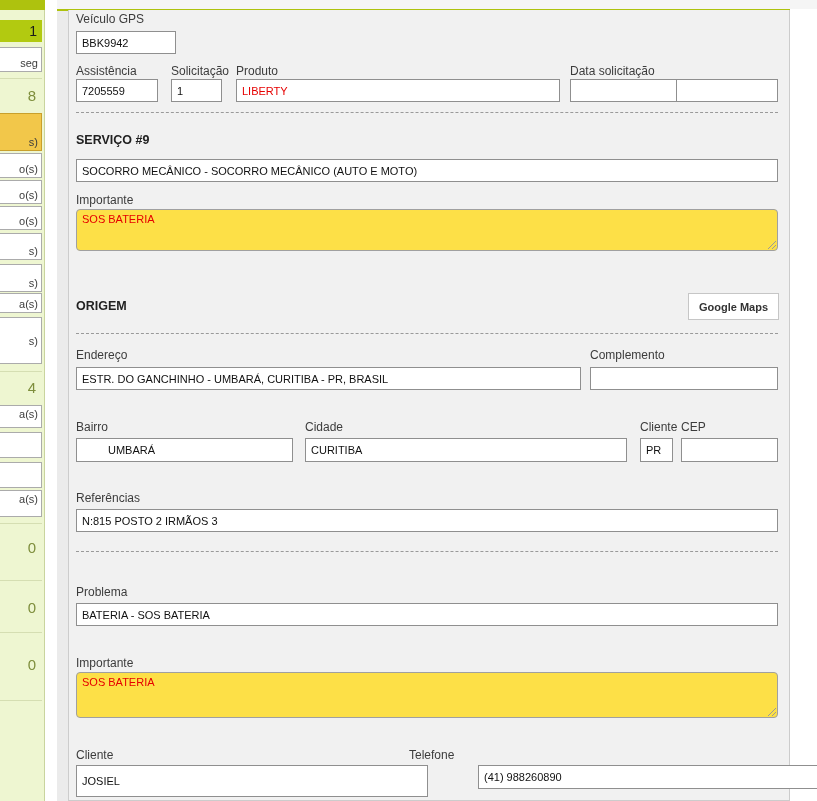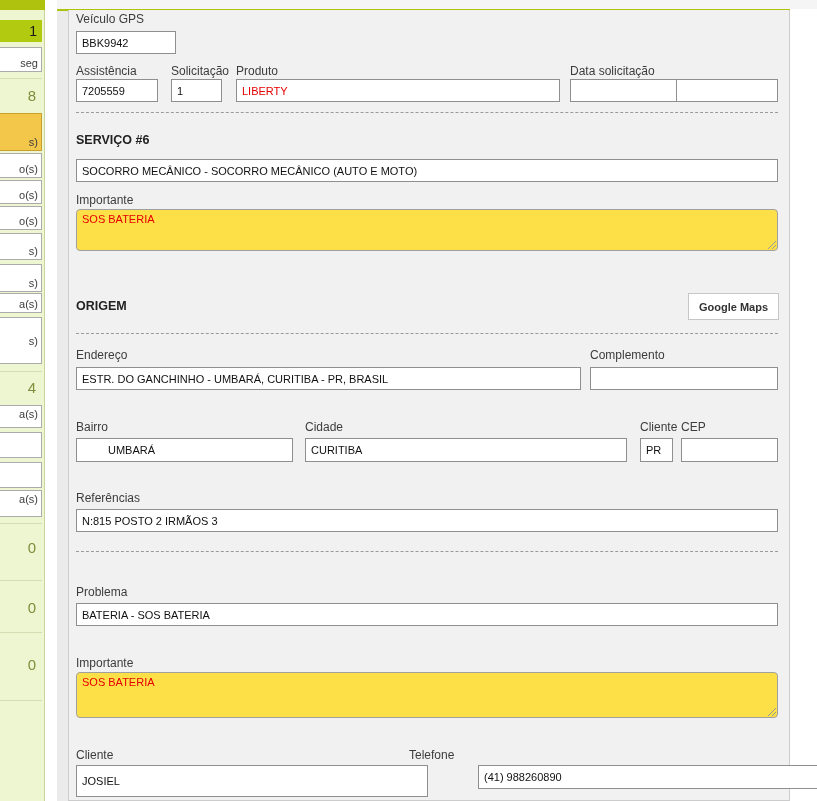--- a/index.html
+++ b/index.html
@@ -103,21 +103,21 @@
 <div class="lbl" style="left:171px;top:64px;">Solicitação</div>
 <input class="inp" style="left: 171px; top: 79px; width: 51px;" value="1">
 <div class="lbl" style="left:236px;top:64px;">Produto</div>
 <input class="inp red" style="left: 236px; top: 79px; width: 324px;" value="LIBERTY">
 <div class="lbl" style="left:570px;top:64px;">Data solicitação</div>
 <input class="inp" style="left: 570px; top: 79px; width: 107px;" value="">
 <input class="inp" style="left: 676px; top: 79px; width: 102px;" value="">
 
 <div class="dashed" style="top:112px;"></div>
 
-<div class="heading" style="left:76px;top:133px;">SERVIÇO #6</div>
+<div class="heading" style="left:76px;top:133px;">SERVIÇO #9</div>
 <input class="inp" style="left: 76px; top: 159px; width: 702px;" value="SOCORRO MECÂNICO - SOCORRO MECÂNICO (AUTO E MOTO)">
 <div class="lbl" style="left:76px;top:193px;">Importante</div>
 <div class="ta-wrap" style="left:76px;top:209px;width:702px;height:42px;">
   <textarea class="ta red" style="">SOS BATERIA</textarea>
   <div class="resize-handle"></div>
 </div>
 
 <div class="heading" style="left:76px;top:299px;">ORIGEM</div>
 <button class="gmaps-btn">Google Maps</button>
 

